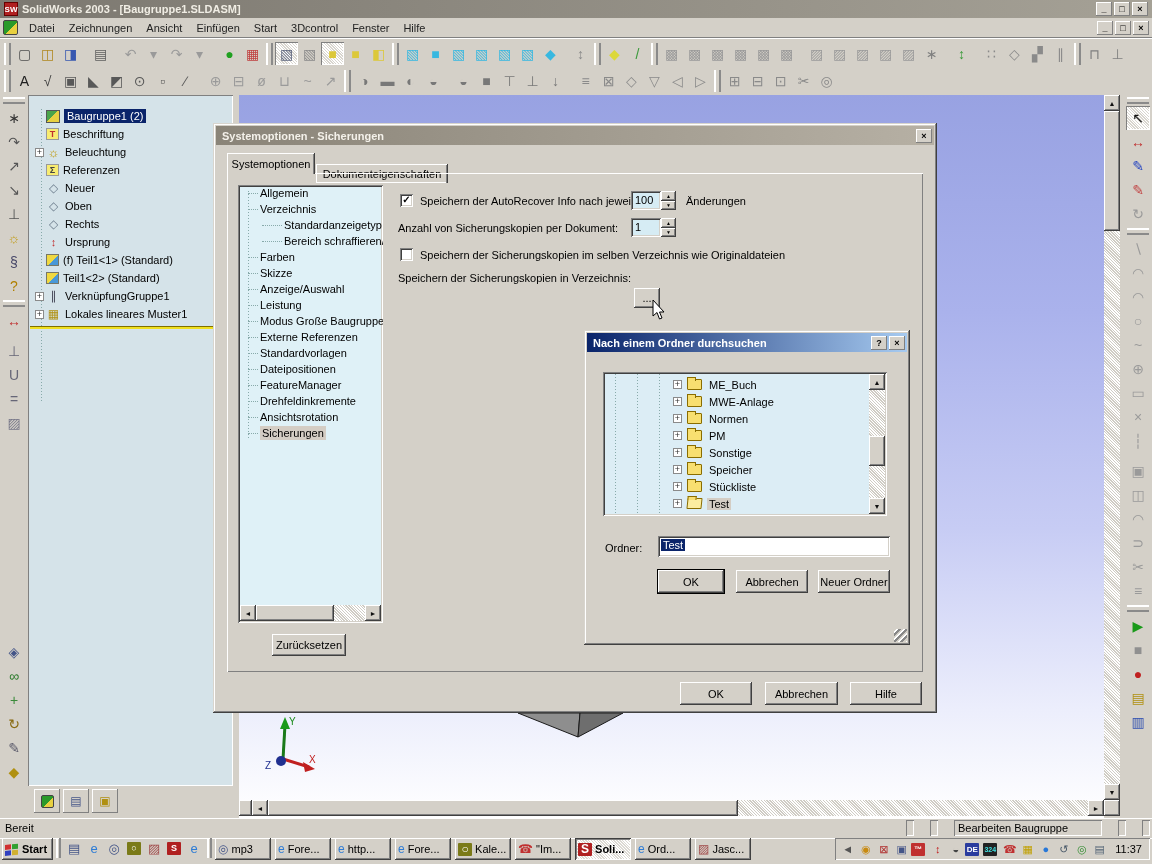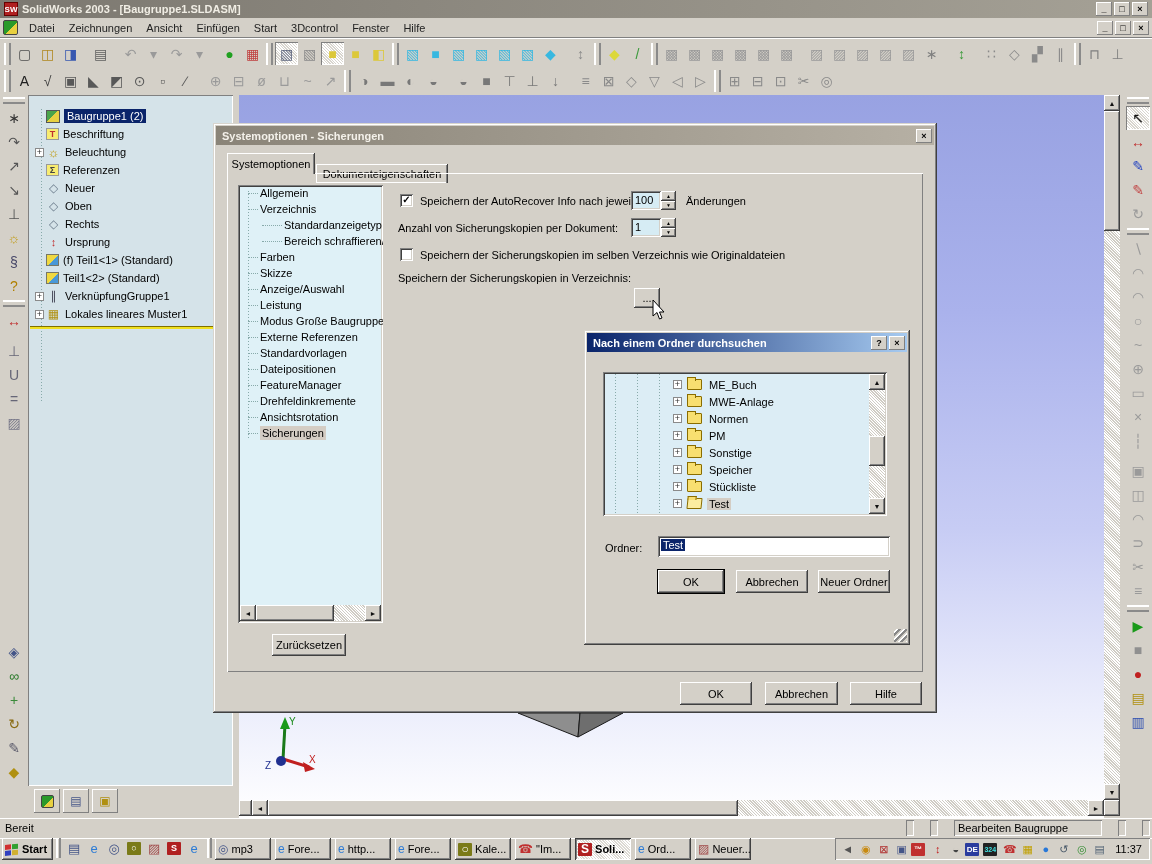--- a/index.html
+++ b/index.html
@@ -951,21 +951,21 @@
         <div class="task active">
           <span class="chip ticn" style="color: rgb(255, 255, 255); background: rgb(176, 32, 32);">S</span>
           <span>Soli...</span>
         </div>
         <div class="task">
           <span class="ticn" style="color: rgb(45, 124, 214);">e</span>
           <span>Ord...</span>
         </div>
         <div class="task">
           <span class="ticn" style="color: rgb(160, 72, 72);">▨</span>
-          <span>Neuer...</span>
+          <span>Jasc...</span>
         </div>
       </div>
     <div class="tray">
       <div id="trayicons" style="display:flex; align-items:center; gap:1px;">
           <div class="trayicon" style="color: rgb(85, 85, 85);">◄</div>
           <div class="trayicon" style="color: rgb(200, 138, 16);">◉</div>
           <div class="trayicon" style="color: rgb(176, 48, 48);">⊠</div>
           <div class="trayicon" style="color: rgb(68, 85, 136);">▣</div>
           <div class="trayicon">
             <span class="chip" style="background: rgb(192, 48, 48); color: rgb(255, 255, 255); font-size: 8px;">™</span>

